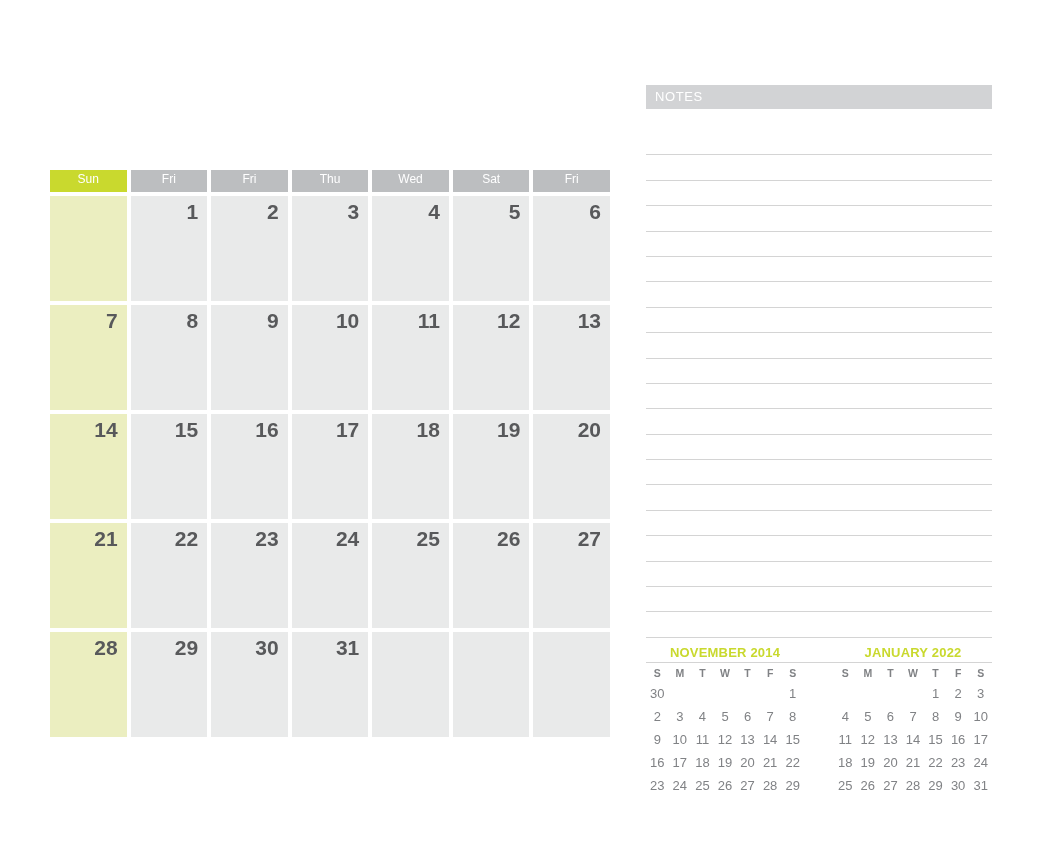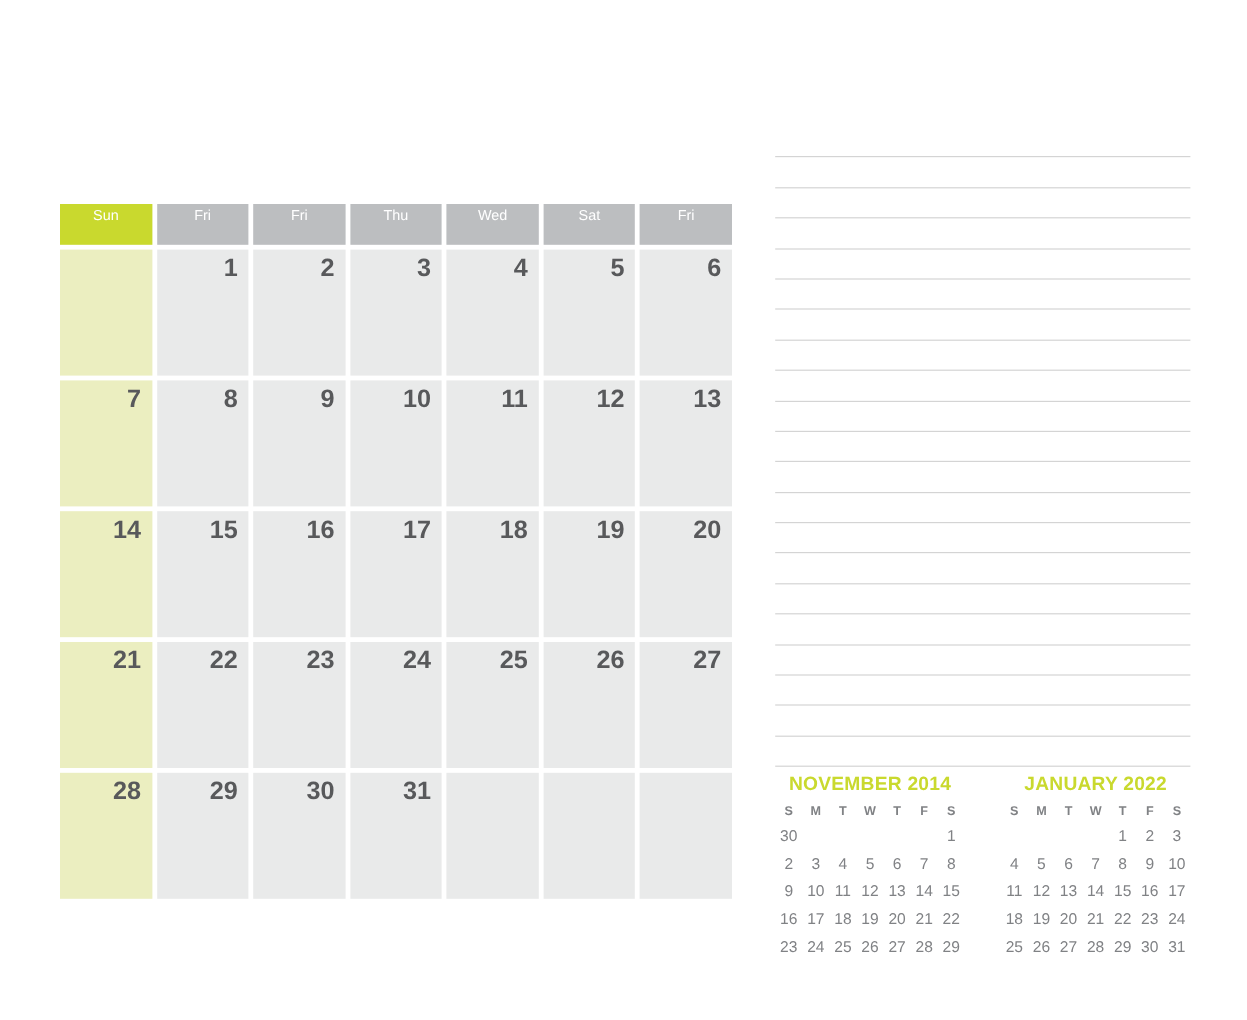--- a/index.html
+++ b/index.html
@@ -38,21 +38,21 @@
     grid-template-columns: repeat(7, 1fr);
     gap: 4px;
   }
 
   .dow-cell {
     background: #bcbec0;
     color: #ffffff;
     font-size: 12px;
     text-align: center;
     line-height: 18px;
-    height: 34px;
+    height: 22px;
     font-weight: normal;
   }
   .dow-cell.sun {
     background: #c9d92e;
   }
 
   .day-cell {
     background: #e9eaea;
     height: 105px;
     position: relative;
@@ -102,21 +102,21 @@
     top: 645px;
     width: 346px;
     display: flex;
     gap: 30px;
   }
   .mini-cal {
     width: 158px;
   }
   .mini-title {
     color: #c9d92e;
-    font-size: 16px;
+    font-size: 13px;
     font-weight: bold;
     text-align: center;
     letter-spacing: 0.2px;
     margin-bottom: 6px;
     white-space: nowrap;
   }
   .mini-grid {
     display: grid;
     grid-template-columns: repeat(7, 1fr);
     row-gap: 5px;
@@ -254,20 +254,21 @@
       <div class="day-cell">
         <span class="day-num"></span>
       </div>
       <div class="day-cell">
         <span class="day-num"></span>
       </div>
     </div>
 </div>
 
 <div id="notes-panel">
+  <div id="notes-header">NOTES</div>
   <div id="notes-lines">
       <div class="note-line"></div>
       <div class="note-line"></div>
       <div class="note-line"></div>
       <div class="note-line"></div>
       <div class="note-line"></div>
       <div class="note-line"></div>
       <div class="note-line"></div>
       <div class="note-line"></div>
       <div class="note-line"></div>

